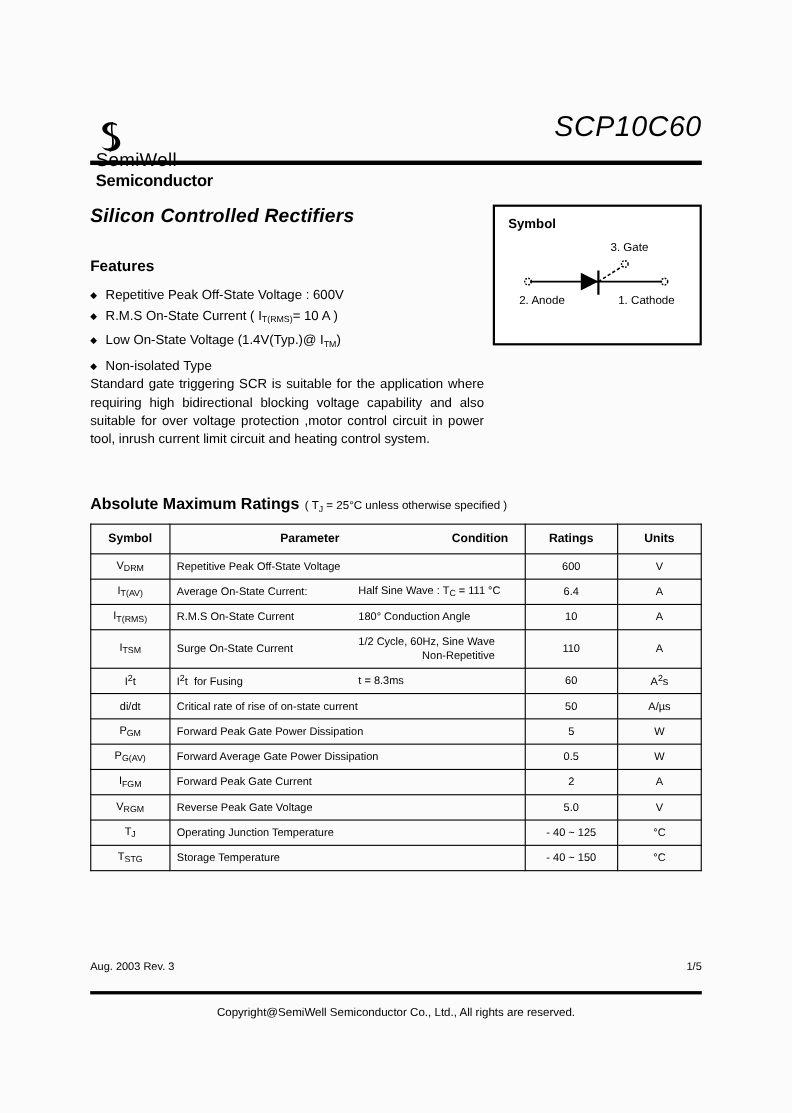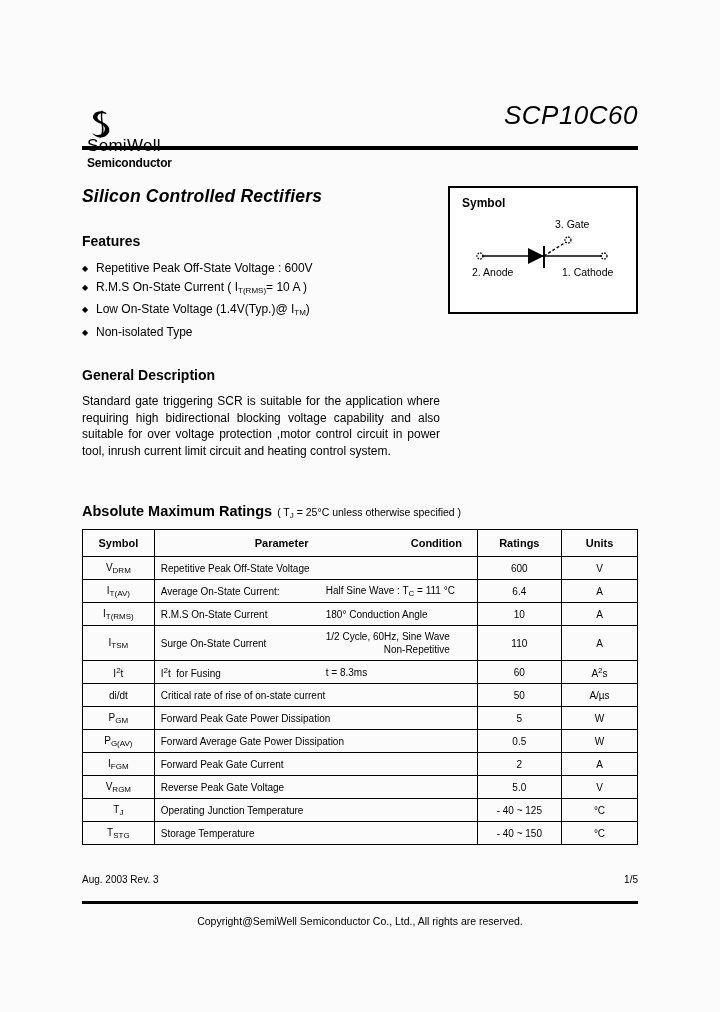--- a/index.html
+++ b/index.html
@@ -48,21 +48,21 @@
     margin-right: 3px;
     position: relative;
     top: 4px;
   }
   .brand-name {
     font-size: 17px;
     letter-spacing: 0.3px;
     font-weight: 400;
   }
   .brand-sub {
-    font-size: 12px;
+    font-size: 15px;
     font-weight: bold;
     margin-left: 5px;
     letter-spacing: -0.2px;
   }
   .part-number {
     position: absolute;
     right: 0;
     top: 0;
     font-size: 26px;
     letter-spacing: 0.5px;
@@ -250,21 +250,20 @@
     <div class="left-col">
 
       <div class="section-head">Features</div>
       <ul class="feature-list">
         <li><span>Repetitive Peak Off-State Voltage : 600V</span></li>
         <li>R.M.S On-State Current ( I<sub>T(RMS)</sub>= 10 A )</li>
         <li>Low On-State Voltage (1.4V(Typ.)@ I<sub>TM</sub>)</li>
         <li><span>Non-isolated Type</span></li>
       </ul>
 
-      <div class="section-head">General Description</div>
       <p class="desc">Standard gate triggering SCR is suitable for the application where requiring high bidirectional blocking voltage capability and also suitable for over voltage protection ,motor control circuit in power tool, inrush current limit circuit and heating control system.</p>
     </div>
 
     <div class="right-col">
 
       <div class="panel" id="symbol-panel">
         <div class="panel-title">Symbol</div>
         <svg width="186" height="120" viewBox="0 0 186 120">
 
           <line x1="32" y1="68" x2="152" y2="68" stroke="#000" stroke-width="1.6"></line>

